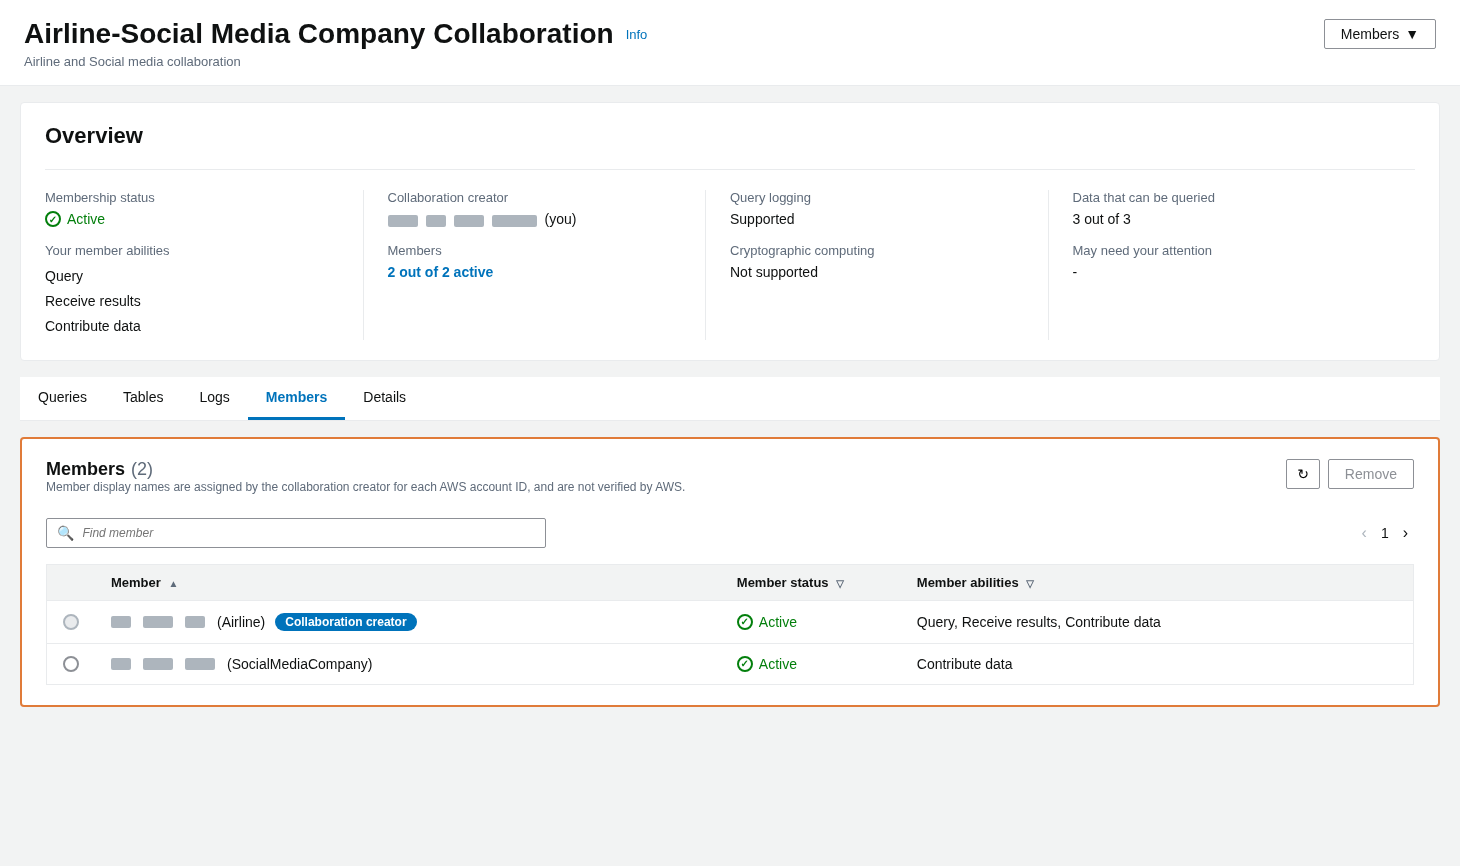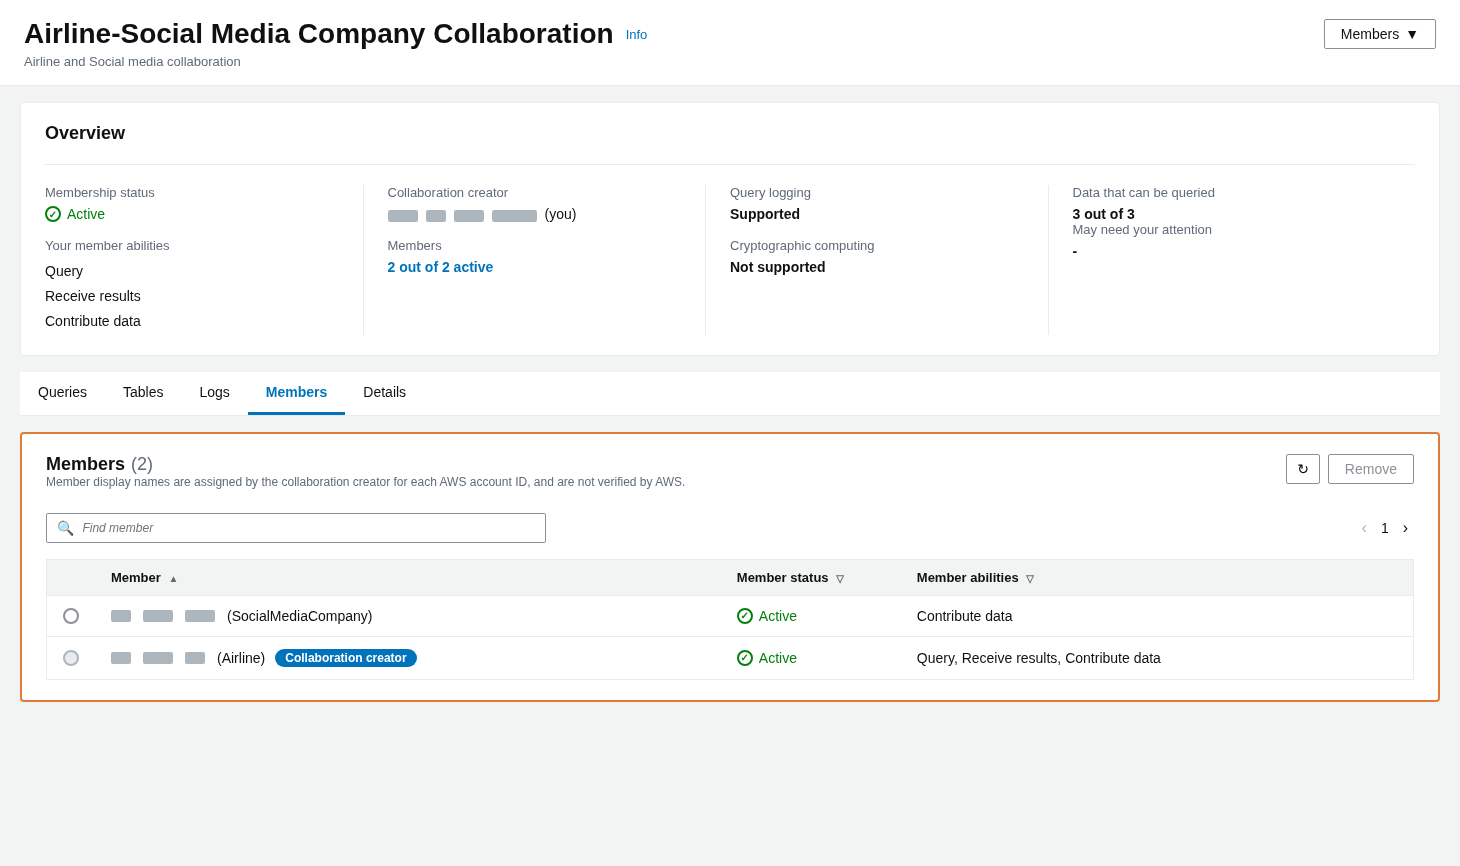--- a/index.html
+++ b/index.html
@@ -61,21 +61,21 @@
     }
     
     .overview-card {
       background: #fff;
       border: 1px solid #e9ebed;
       border-radius: 4px;
       margin: 16px 20px;
       padding: 20px 24px;
     }
     .overview-title {
-      font-size: 18px;
+      font-size: 22px;
       font-weight: 700;
       margin-bottom: 20px;
     }
     .overview-grid {
       display: grid;
       grid-template-columns: 1fr 1fr 1fr 1fr;
       gap: 0;
       border-top: 1px solid #e9ebed;
       padding-top: 20px;
     }
@@ -88,21 +88,21 @@
       border-right: none;
       margin-right: 0;
     }
     .overview-label {
       font-size: 13px;
       color: #5f6b7a;
       margin-bottom: 6px;
     }
     .overview-value {
       font-size: 14px;
-      font-weight: 700;
+      font-weight: 400;
       color: #0f1111;
     }
     .overview-value-link {
       font-size: 14px;
       font-weight: 600;
       color: #0073bb;
       cursor: pointer;
       text-decoration: none;
     }
     .status-active {
@@ -381,21 +381,21 @@
         <div class="overview-value">Supported</div>
         <div style="margin-top:16px;">
           <div class="overview-label">Cryptographic computing</div>
           <div class="overview-value">Not supported</div>
         </div>
       </div>
 
       <div class="overview-section">
         <div class="overview-label">Data that can be queried</div>
         <div class="overview-value">3 out of 3</div>
-        <div style="">
+        <div style="margin-top:16px;">
           <div class="overview-label">May need your attention</div>
           <div class="overview-value">-</div>
         </div>
       </div>
     </div>
   </div>
 
   <div class="tabs-container">
     <a class="tab">Queries</a>
     <a class="tab">Tables</a>
@@ -448,43 +448,20 @@
           <th class="col-abilities">
             <span>Member abilities</span>
             <span class="sort-icon">▽</span>
           </th>
         </tr>
       </thead>
       <tbody>
 
         <tr>
           <td class="col-radio">
-            <div class="radio-btn"></div>
-          </td>
-          <td class="col-member">
-            <div class="member-cell">
-              <span class="redacted-block redacted-sm"></span>
-              <span class="redacted-block"></span>
-              <span class="redacted-block"></span>
-              <span>(SocialMediaCompany)</span>
-            </div>
-          </td>
-          <td class="col-status">
-            <div class="status-active">
-              <div class="check-circle"></div>
-              <span>Active</span>
-            </div>
-          </td>
-          <td class="col-abilities">
-            <span>Contribute data</span>
-          </td>
-        </tr>
-
-        <tr>
-          <td class="col-radio">
             <div class="radio-btn disabled-radio"></div>
           </td>
           <td class="col-member">
             <div class="member-cell">
               <span class="redacted-block redacted-sm"></span>
               <span class="redacted-block"></span>
               <span class="redacted-block redacted-sm"></span>
               <span>(Airline)</span>
               <span class="collab-creator-badge">Collaboration creator</span>
             </div>
@@ -492,16 +469,39 @@
           <td class="col-status">
             <div class="status-active">
               <div class="check-circle"></div>
               <span>Active</span>
             </div>
           </td>
           <td class="col-abilities">
             <span>Query, Receive results, Contribute data</span>
           </td>
         </tr>
+
+        <tr>
+          <td class="col-radio">
+            <div class="radio-btn"></div>
+          </td>
+          <td class="col-member">
+            <div class="member-cell">
+              <span class="redacted-block redacted-sm"></span>
+              <span class="redacted-block"></span>
+              <span class="redacted-block"></span>
+              <span>(SocialMediaCompany)</span>
+            </div>
+          </td>
+          <td class="col-status">
+            <div class="status-active">
+              <div class="check-circle"></div>
+              <span>Active</span>
+            </div>
+          </td>
+          <td class="col-abilities">
+            <span>Contribute data</span>
+          </td>
+        </tr>
       </tbody>
     </table>
   </div>
 </div>
 
 </body></html>

